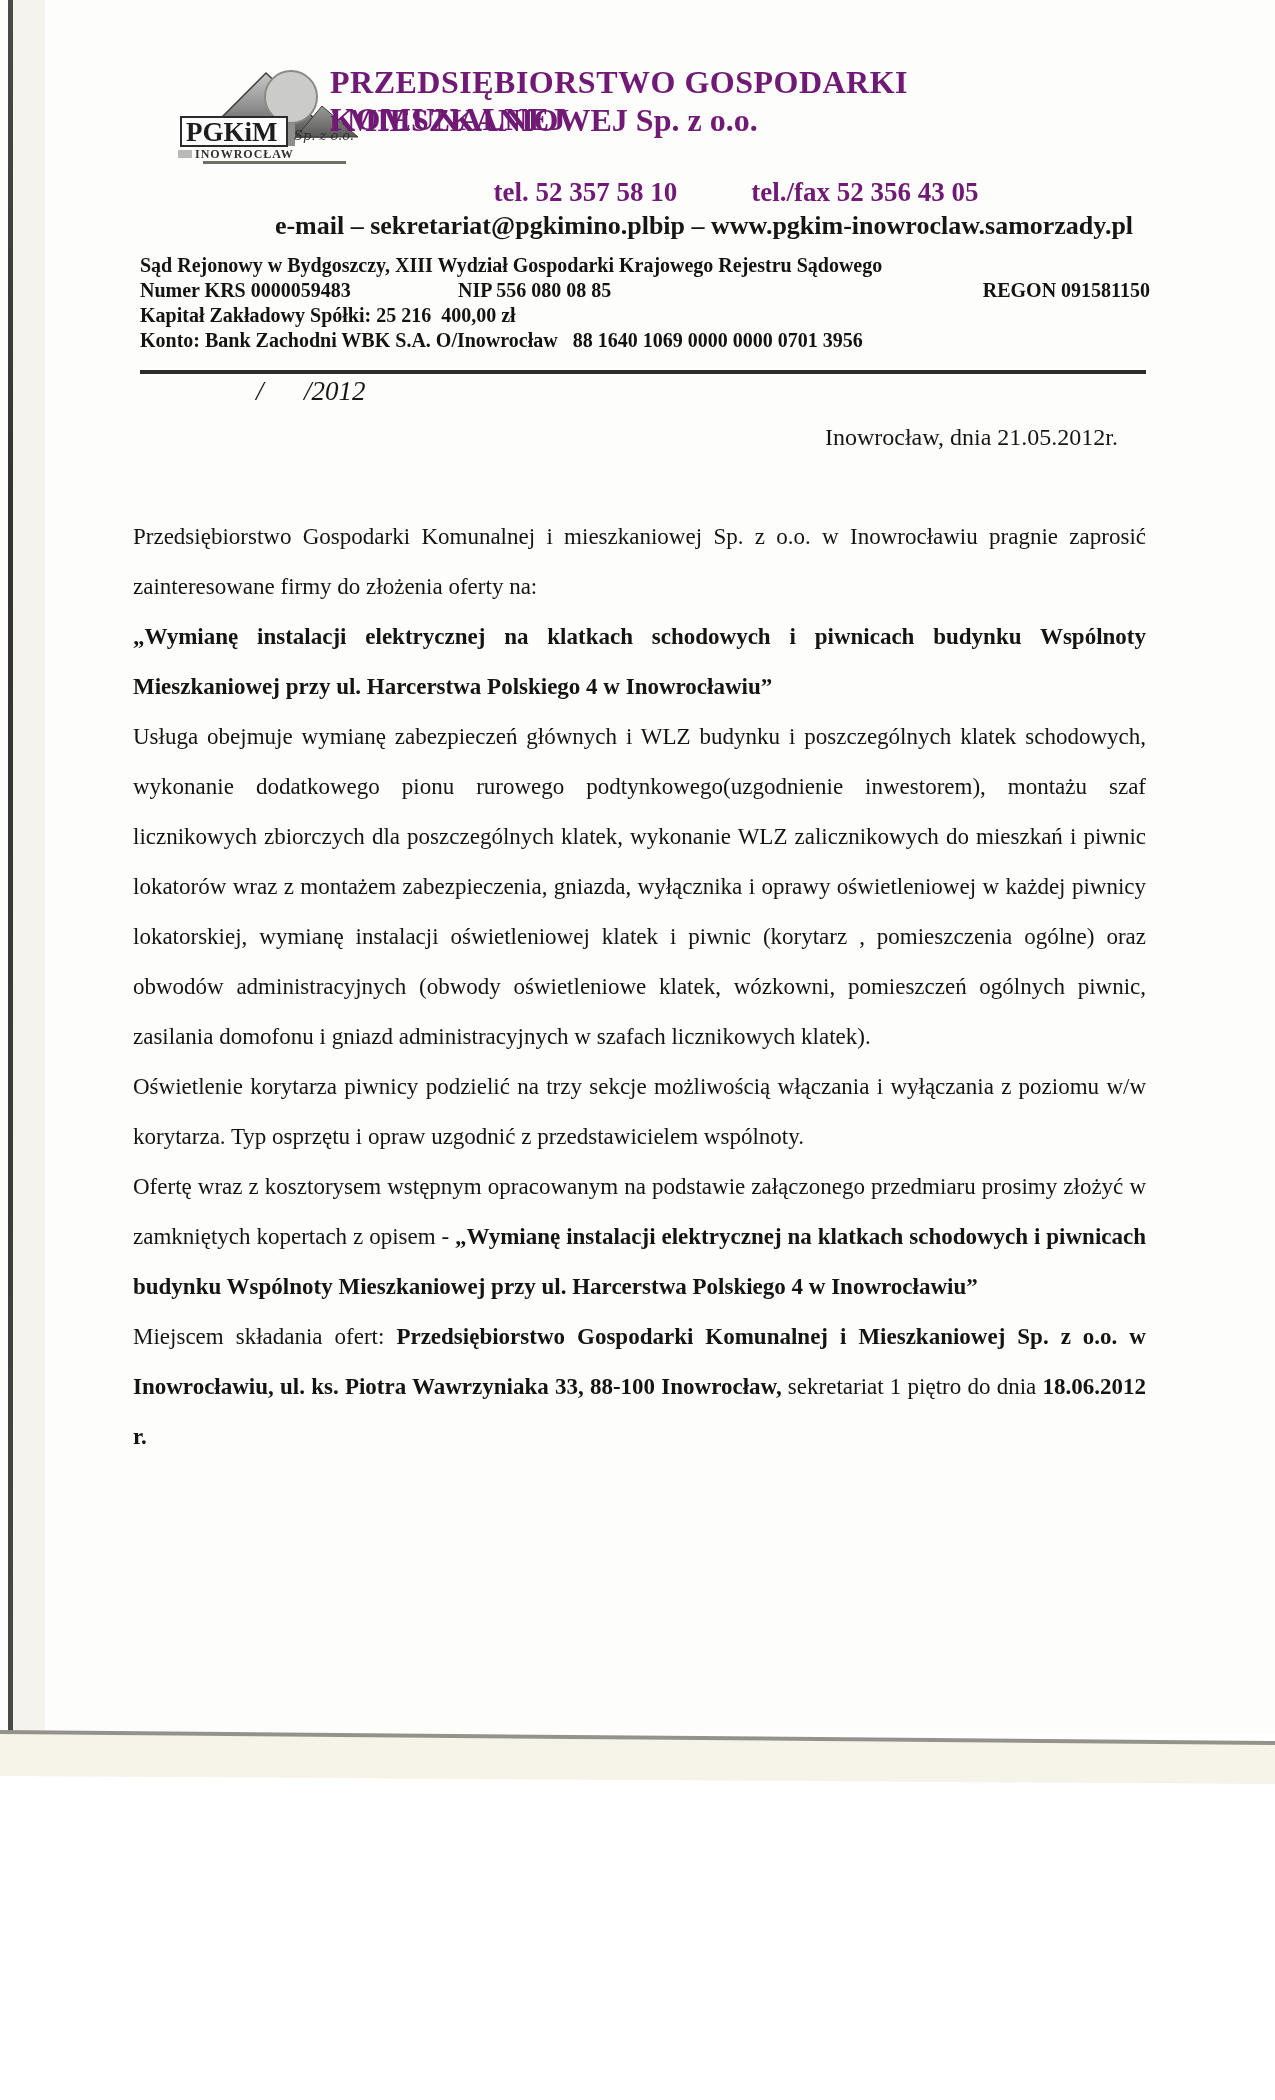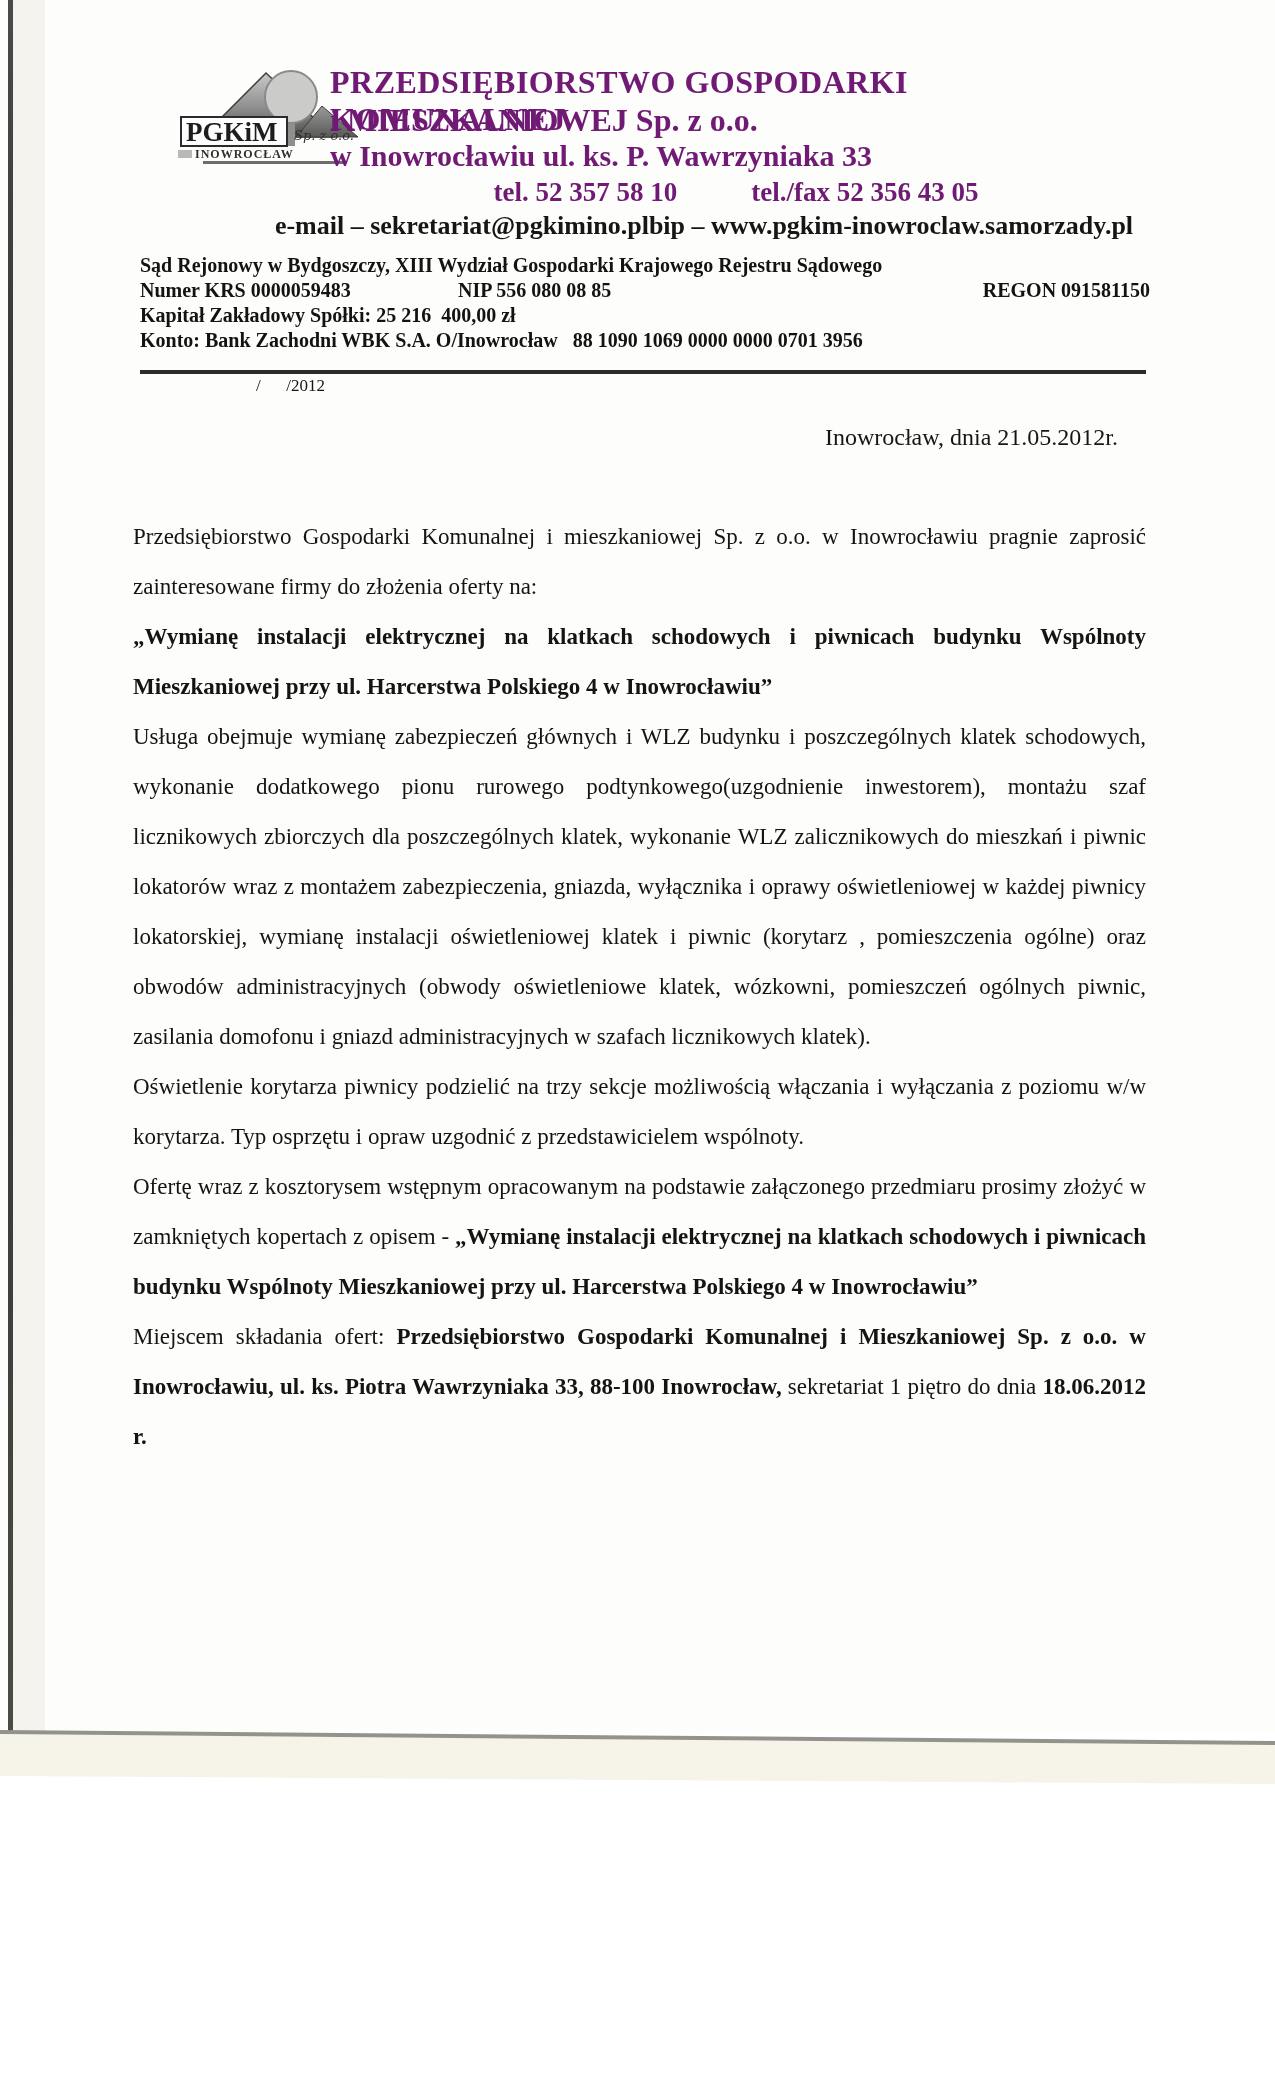--- a/index.html
+++ b/index.html
@@ -30,21 +30,21 @@
     font-weight:bold; font-size:26px; display:flex; justify-content:center; }
 
   .registry { position:absolute; left:140px; top:253px; width:1010px;
     font-weight:bold; font-size:20px; line-height:25px; color:#131313; }
   .reg-row { position:relative; height:25px; }
   .reg-nip { position:absolute; left:318px; top:0; }
   .reg-regon { position:absolute; right:0; top:0; }
   .pre { white-space:pre-wrap; }
 
   .top-rule { position:absolute; left:140px; top:370px; width:1006px; height:4px; background:#2c2c2c; }
-  .ref-number { position:absolute; left:256px; top:376px; font-size:17px; white-space:pre; }
+  .ref-number { position:absolute; left:256px; top:376px; font-size:27px; white-space:pre;font-style:italic; }
   .dateline { position:absolute; left:133px; top:424px; width:985px; text-align:right; font-size:24px; }
   .doc-title { position:absolute; left:133px; top:460px; width:1013px; text-align:center;
     font-weight:bold; font-size:27px; letter-spacing:0.4px; }
 
   .body-text { position:absolute; left:133px; top:512px; width:1013px;
     font-size:23px; line-height:50px; text-align:justify; color:#141414; }
   .body-text p { margin:0; }
   .bold { font-weight:bold; }
 </style>
 </head>
@@ -76,39 +76,38 @@
       <text x="8" y="75" font-family="Liberation Serif, DejaVu Serif, serif" font-size="27" font-weight="bold" fill="#1d1d1d">PGKiM</text>
       <text x="116" y="74" font-family="DejaVu Serif, serif" font-style="italic" font-size="13" fill="#2e2e2e">Sp. z o.o.</text>
       <rect x="0" y="84" width="14" height="8" fill="#b9b9b5"></rect>
       <text x="17" y="92" font-family="Liberation Serif, DejaVu Serif, serif" font-size="12" font-weight="bold" letter-spacing="1" fill="#30302e">INOWROCŁAW</text>
     </svg>
   </div>
   <div class="logo-underline"></div>
 
   <div class="head-center h-line1">PRZEDSIĘBIORSTWO GOSPODARKI KOMUNALNEJ</div>
   <div class="head-center h-line2">i MIESZKANIOWEJ Sp. z o.o.</div>
-  <div class="head-center h-line3">w Inowrocławiu  ul. ks. P. Wawrzyniaka 33</div>
   <div class="head-center h-line4">
     <span>tel. 52 357 58 10</span>
     <span>tel./fax 52 356 43 05</span>
   </div>
   <div class="email-line">
     <span>e-mail – sekretariat@pgkimino.pl</span>
     <span>bip – www.pgkim-inowroclaw.samorzady.pl</span>
   </div>
 
   <div class="registry">
     <div class="reg-row">Sąd Rejonowy w Bydgoszczy, XIII Wydział Gospodarki Krajowego Rejestru Sądowego</div>
     <div class="reg-row">
       <span>Numer KRS 0000059483</span>
       <span class="reg-nip">NIP 556 080 08 85</span>
       <span class="reg-regon">REGON 091581150</span>
     </div>
     <div class="reg-row pre">Kapitał Zakładowy Spółki: 25 216  400,00 zł</div>
-    <div class="reg-row pre">Konto: Bank Zachodni WBK S.A. O/Inowrocław   88 1090 1069 0000 0000 0701 3956</div>
+    <div class="reg-row pre">Konto: Bank Zachodni WBK S.A. O/Inowrocław   88 1640 1069 0000 0000 0701 3956</div>
   </div>
 
   <div class="top-rule"></div>
 
   <div class="ref-number">/      /2012</div>
   <div class="dateline">Inowrocław, dnia 21.05.2012r.</div>
 
   <div class="body-text">
     <p>Przedsiębiorstwo Gospodarki Komunalnej i mieszkaniowej Sp. z o.o. w Inowrocławiu pragnie zaprosić zainteresowane firmy do złożenia oferty na:</p>
     <p class="bold">„Wymianę instalacji elektrycznej na klatkach schodowych i piwnicach budynku Wspólnoty Mieszkaniowej przy ul. Harcerstwa Polskiego 4 w Inowrocławiu”</p>

